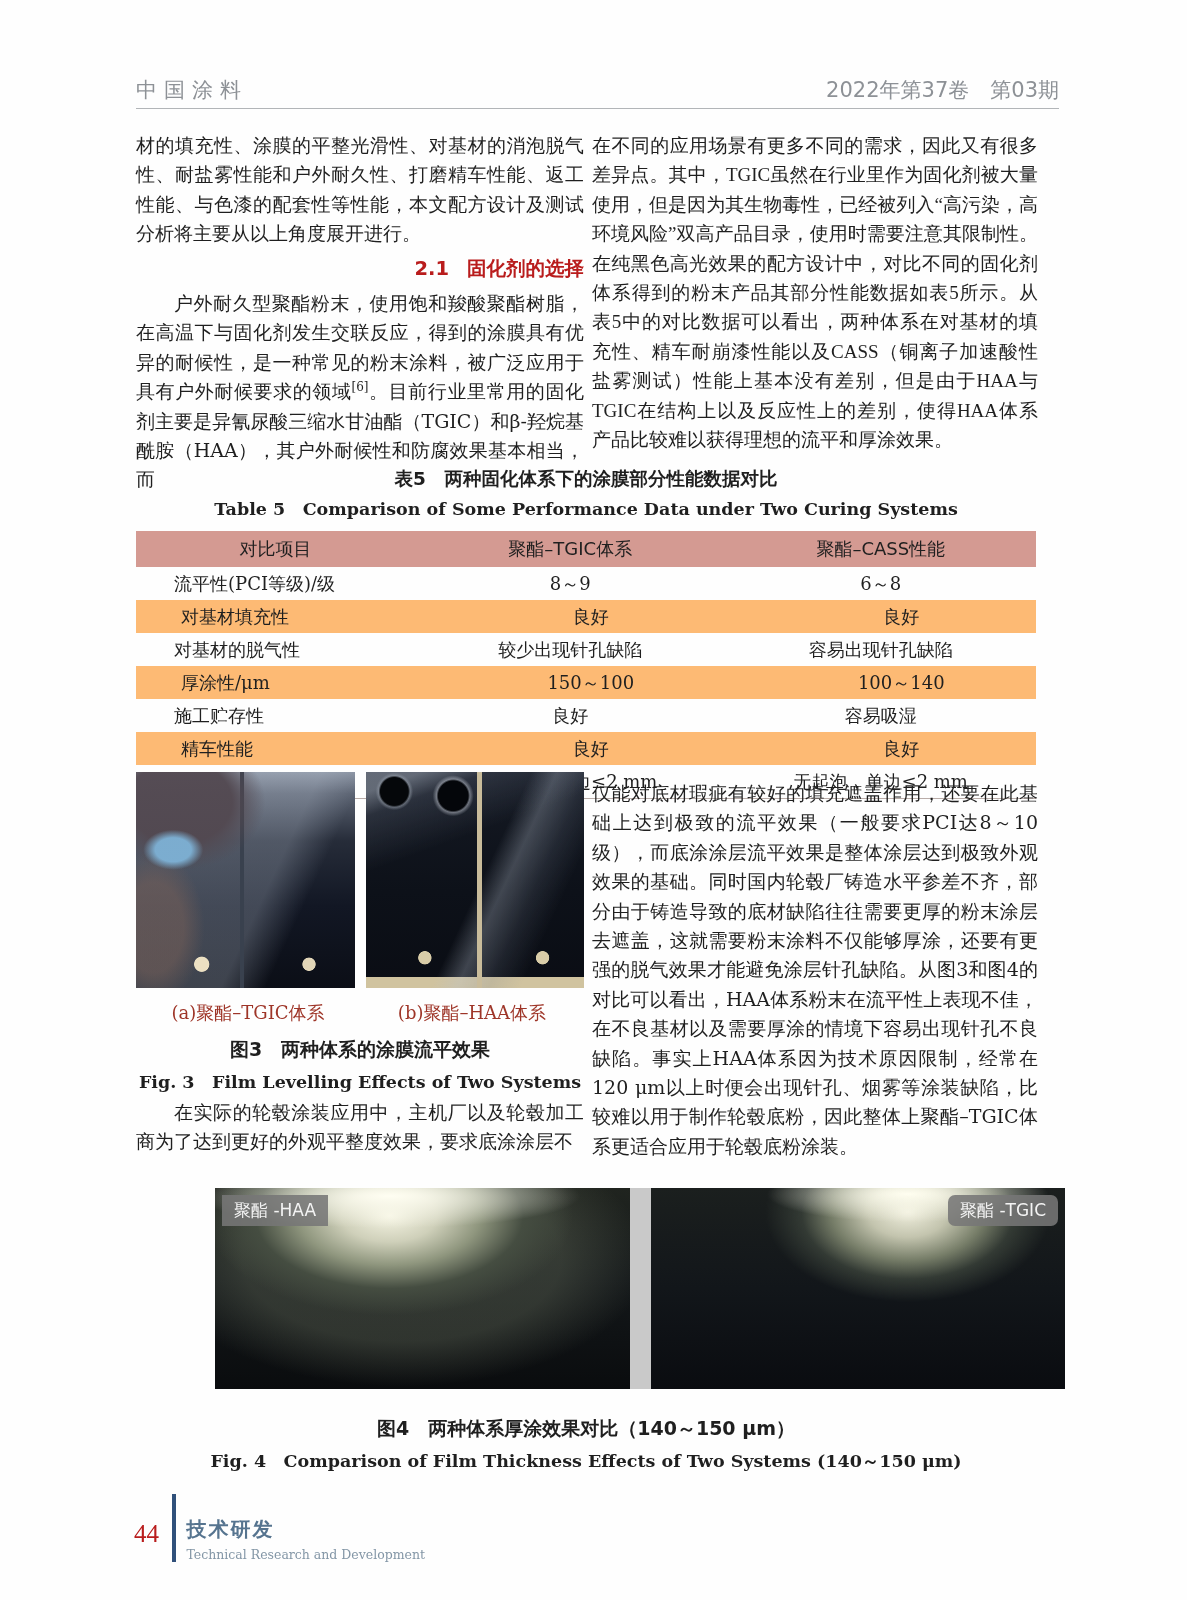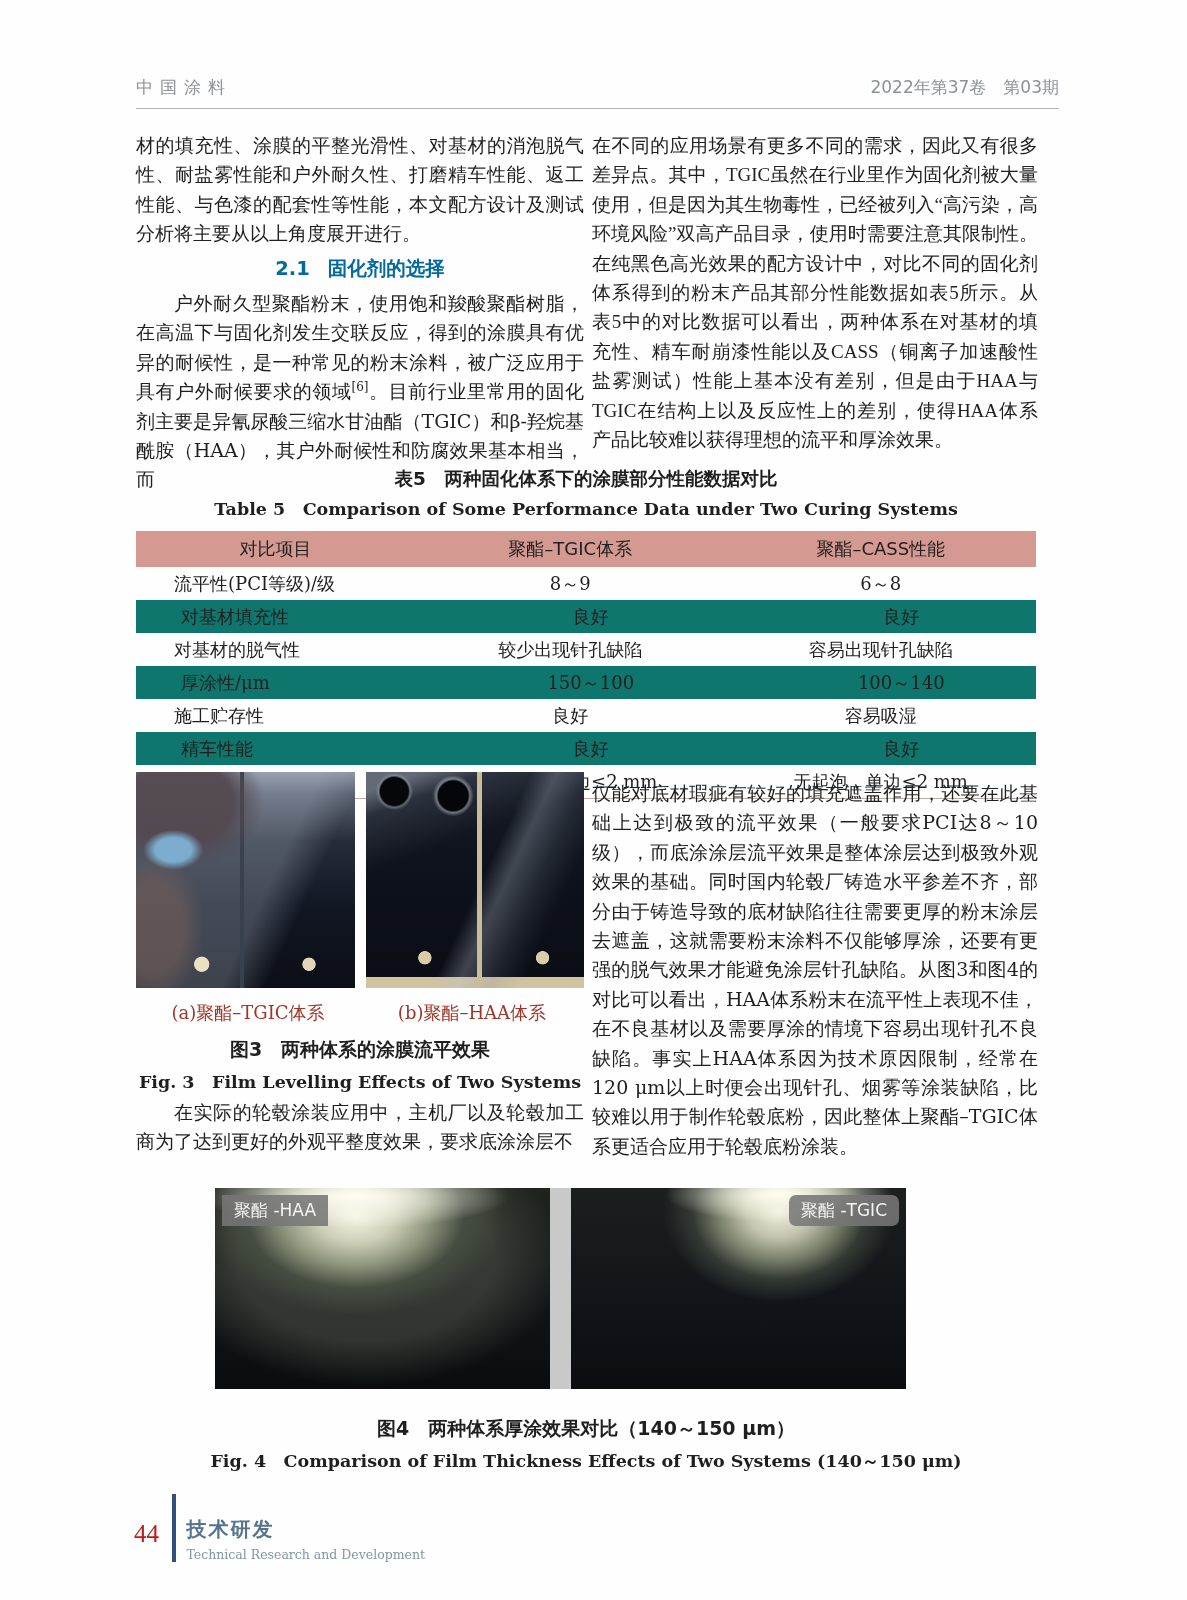--- a/index.html
+++ b/index.html
@@ -10,55 +10,55 @@
     background:#fefefe;
     outline:1px solid #c9c9c9;
     font-family:"DejaVu Serif","Liberation Serif",serif;
     color:#1f1f1f;
     overflow:hidden;
   }
   
   .hdr{position:absolute;top:76px;left:136px;right:128px;
        display:flex;justify-content:space-between;align-items:baseline;
        font-family:"DejaVu Sans","Liberation Sans",sans-serif;
-       font-size:17px;color:#8d9196;}
+       font-size:21px;color:#8d9196;}
   .hdr .journal{letter-spacing:7px;}
   .hdr-rule{position:absolute;top:108px;left:136px;right:128px;border-top:1.5px solid #b2b5b8;}
 
   
   .col{position:absolute;font-size:19px;line-height:29.4px;text-align:justify;}
   .col p{margin:0;text-indent:2em;}
   .col p.noindent{text-indent:0;}
   #col-left-1{top:131px;left:136px;width:448px;}
   #col-right-1{top:131px;left:592px;width:446px;font-family:Liberation Serif, serif;}
   #col-right-2{top:779px;left:592px;width:446px;}
   #col-left-3{top:1098px;left:136px;width:448px;}
   sup{font-size:12px;line-height:0;}
   .sec-heading{
     font-family:"DejaVu Sans","Liberation Sans",sans-serif;
-    font-weight:bold;color:#0369a1;font-size:19.5px;
-    margin:5px 0 6px 0;text-indent:0 !important;text-align:center;
+    font-weight:bold;color:#b91c1c;font-size:19.5px;
+    margin:5px 0 6px 0;text-indent:0 !important;text-align:right;
   }
   .sec-heading .sec-no{margin-right:18px;}
 
   
   .tbl-block{position:absolute;top:466px;left:136px;width:900px;}
   .tbl-title-zh{font-family:"DejaVu Sans","Liberation Sans",sans-serif;
     font-weight:bold;font-size:18.5px;text-align:center;}
   .tbl-title-en{font-weight:bold;font-size:17.5px;text-align:center;margin-top:6px;}
   table.perf{width:100%;border-collapse:collapse;margin-top:10px;
     font-size:18px;}
   table.perf th{
     background:#d49a92;font-weight:normal;
     font-family:"DejaVu Sans","Liberation Sans",sans-serif;
     padding:6px 0;text-align:center;}
   table.perf td{padding:4.5px 4px;text-align:center;}
   table.perf td:first-child{text-align:left;padding-left:38px;}
   table.perf col.c1{width:31%;} table.perf col.c2{width:34.5%;} table.perf col.c3{width:34.5%;}
-  table.perf tr.pink td{background:#0f766e;padding-left:45px;}
+  table.perf tr.pink td{background:#fdba74;padding-left:45px;}
   table.perf tr:last-child td{border-bottom:1.5px solid #b9aca8;}
 
   
   .fig3{position:absolute;top:772px;left:136px;width:448px;}
   .fig3 .photos{display:flex;gap:11px;height:216px;}
   .photo{position:relative;flex:1;overflow:hidden;}
   .p3a{
     background:
       radial-gradient(circle 8px at 30% 89%, #ece0c2 0 90%, rgba(236,224,194,0) 100%),
       radial-gradient(circle 7px at 79% 89%, #e2d6b8 0 90%, rgba(226,214,184,0) 100%),
@@ -84,21 +84,21 @@
     background-color:#0c1017;
   }
   .fig3 .subcaps{display:flex;margin-top:13px;
     color:#9e3528;font-size:18px;}
   .fig3 .subcaps span{flex:1;text-align:center;}
   .fig-title-zh{font-family:"DejaVu Sans","Liberation Sans",sans-serif;
     font-weight:bold;font-size:19px;text-align:center;margin-top:12px;}
   .fig-title-en{font-weight:bold;font-size:17.5px;text-align:center;margin-top:7px;}
 
   
-  .fig4{position:absolute;top:1188px;left:215px;width:691px;height:201px;display:flex;}
+  .fig4{position:absolute;top:1188px;left:215px;width:850px;height:201px;display:flex;}
   .fig4 .spacer{width:21px;background:#c9c9c9;}
   .p4a{
     background:
       radial-gradient(ellipse 46% 16% at 42% 4%, #fffef2 0%, rgba(255,254,242,0) 100%),
       radial-gradient(ellipse 52% 58% at 42% 14%, #f4f3e2 0%, #cfd0ba 22%, #8f967e 42%, #454d41 62%, rgba(20,24,26,0) 85%),
       radial-gradient(ellipse 70% 75% at 45% 35%, rgba(110,118,98,.35) 0 55%, rgba(0,0,0,0) 85%),
       linear-gradient(180deg,#20241f 0%,#14181a 45%,#0a0c0e 100%);
     background-color:#0a0c0e;
   }
   .p4b{

